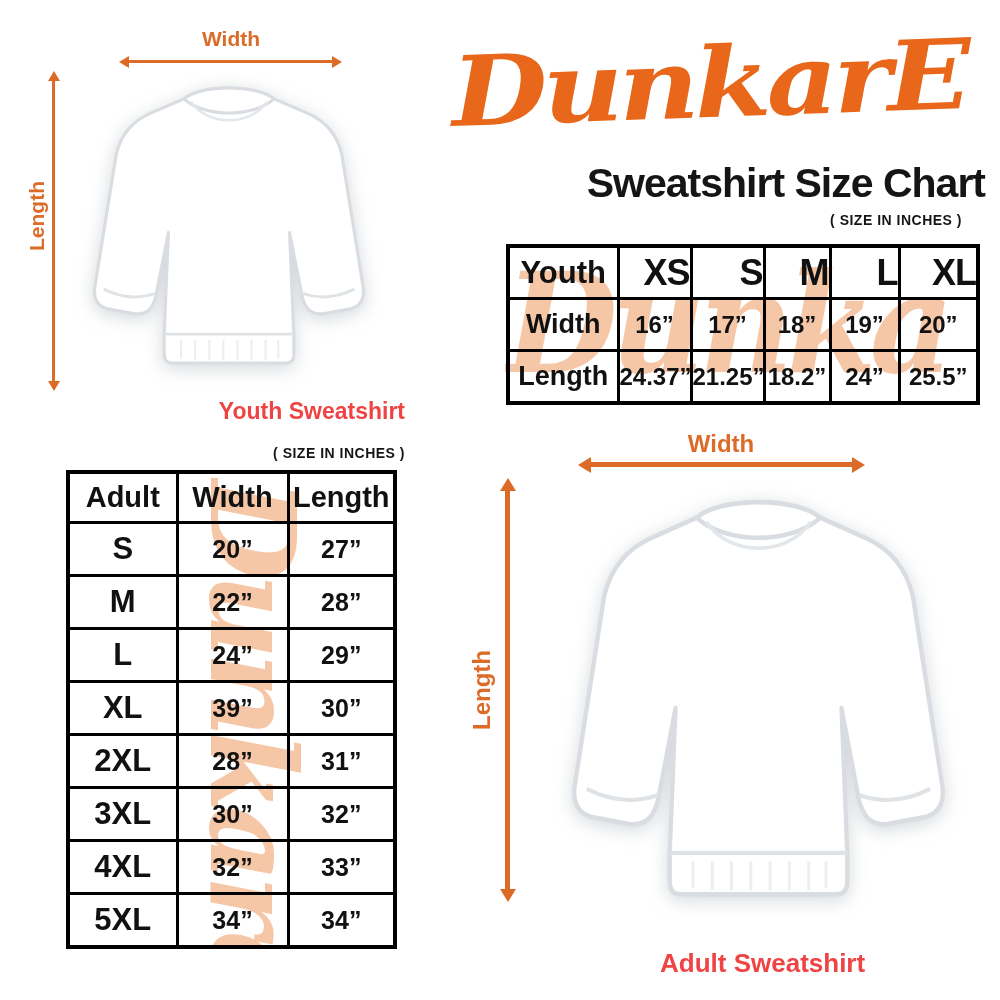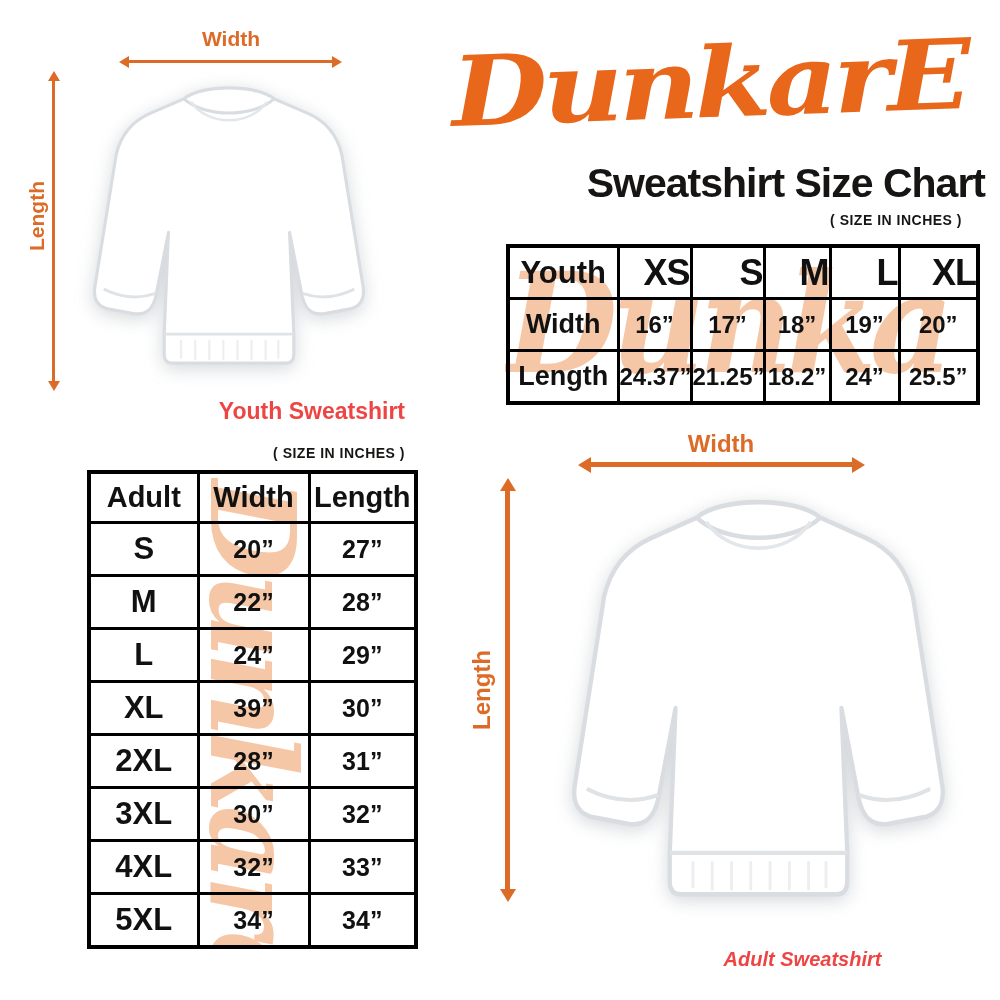--- a/index.html
+++ b/index.html
@@ -47,21 +47,21 @@
   .size-table th,.size-table td{
     border:3px solid #000;text-align:center;vertical-align:middle;padding:0;background:transparent;
   }
   #youth-table{left:506px;top:244px;width:474px;}
   #youth-table th,#youth-table td{height:49px;}
   #youth-table .corner{font-size:31px;font-weight:bold;}
   #youth-table .size-h{font-size:36px;font-weight:bold;letter-spacing:-1px;text-align:right;}
   #youth-table .row-label{font-size:27px;font-weight:bold;}
   #youth-table .val{font-size:24px;font-weight:bold;}
 
-  #adult-table{left:87px;top:470px;width:327px;border-radius:8px;}
+  #adult-table{left:66px;top:470px;width:327px;border-radius:8px;}
   #adult-table th{height:47px;}
   #adult-table td{height:50px;}
   #adult-table .head{font-size:29px;font-weight:bold;}
   #adult-table .sz{font-size:31px;font-weight:bold;}
   #adult-table .val{font-size:25px;font-weight:bold;}
 
   
   .arrow{position:absolute;background:#DD6B28;z-index:2;}
   .arrow.h{height:3px;}
   .arrow.v{width:3px;}
@@ -83,21 +83,21 @@
   #adult-width-label{left:592px;top:430px;width:258px;text-align:center;font-size:24px;}
   #adult-length-label{left:482px;top:690px;transform:translate(-50%,-50%) rotate(-90deg);font-size:24px;}
 
   
   .shirt{position:absolute;filter:drop-shadow(0 4px 9px rgba(105,115,125,.28));z-index:1;}
   #youth-shirt{left:60px;top:64px;}
   #adult-shirt{left:527px;top:468px;}
 
   .caption{position:absolute;font-weight:bold;color:#ef4444;z-index:2;}
   #youth-caption{left:155px;top:398px;width:250px;text-align:right;font-size:23px;}
-  #adult-caption{left:660px;top:948px;width:285px;text-align:center;font-size:20px;font-style:italic;}
+  #adult-caption{left:660px;top:948px;width:285px;font-size:26px;}
 </style>
 </head>
 <body>
 
 <svg width="0" height="0" style="position:absolute">
   <defs>
     <g id="shirt-shape">
       <path d="M88,24 C100,14 140,14 152,24 L176,34 C190,40 197,50 200,62 L215,152
                C217,162 213,168 204,169 L187,172 C178,173 174,168 172,160 L163,116
                L166,186 L166,200 Q166,206 160,206 L80,206 Q74,206 74,200 L74,186

